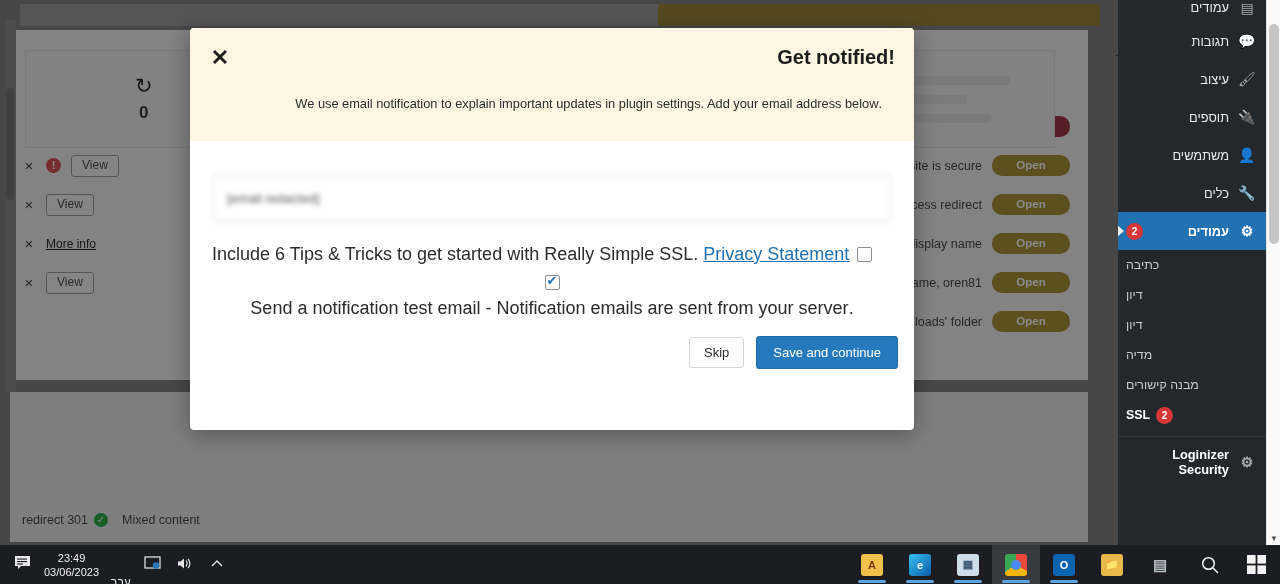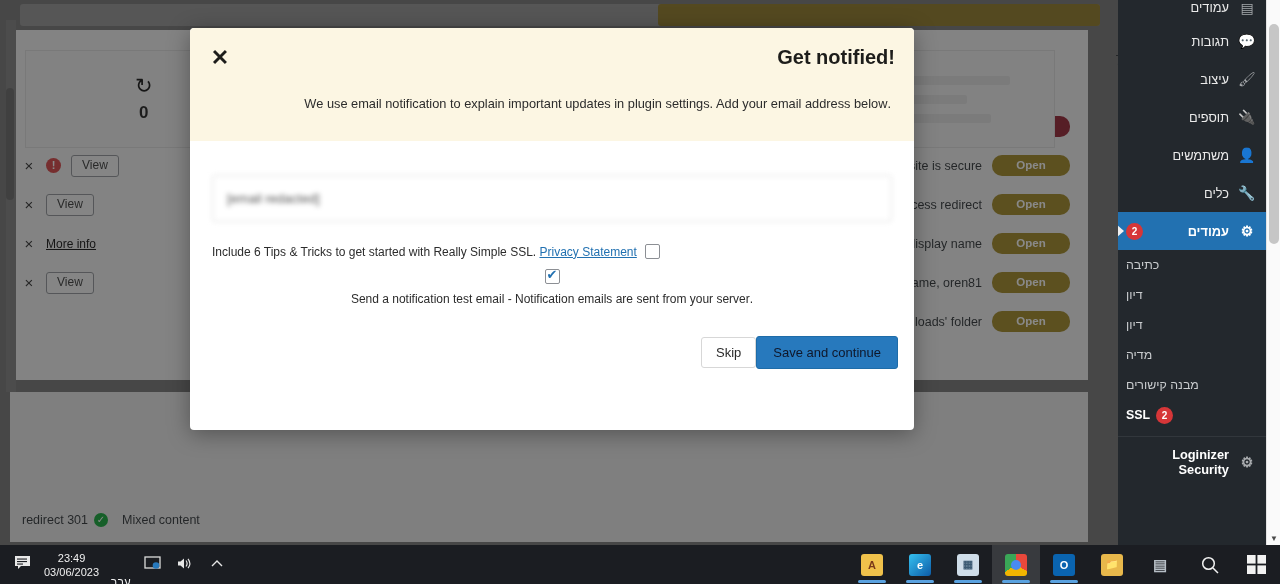--- a/index.html
+++ b/index.html
@@ -282,21 +282,21 @@
   .modal-title {
     position: absolute;
     right: 19px; top: 18px;
     font-size: 20px;
     font-weight: bold;
     color: #1d1d1b;
     direction: rtl;
   }
   .modal-sub {
     position: absolute;
-    right: 23px; top: 68px;
+    right: 32px; top: 68px;
     left: 90px;
     text-align: right;
     font-size: 12.8px;
     color: #2c2c2c;
     direction: rtl;
   }
   .modal-body {
     position: relative;
     padding: 34px 22px 0 22px;
     background: #fff;
@@ -318,21 +318,21 @@
   .opt-row {
     display: flex;
     align-items: center;
     justify-content: flex-end;
     gap: 8px;
     margin-top: 22px;
     direction: rtl;
   }
   .opt-row.second { margin-top: 10px; flex-direction: column; }
   .opt-text {
-    font-size: 12px;
+    font-size: 18px;
     color: #2c2c2c;
     direction: rtl;
   }
   .opt-text .priv {
     color: #2271b1;
     text-decoration: underline;
   }
   .cb {
     width: 15px; height: 15px;
     border: 1px solid #8c8f94;
@@ -345,35 +345,36 @@
     content: "\2714";
     position: absolute;
     left: 1px; top: -3px;
     font-size: 13px;
     color: #2271b1;
   }
   .modal-actions {
     position: absolute;
     right: 16px; bottom: 18px;
     display: flex;
+    gap: 12px;
     align-items: center;
   }
   .btn-skip {
     border: 1px solid #d7d7d7;
     background: #fff;
     color: #2b2b2b;
     font-size: 13px;
     padding: 7px 14px;
     border-radius: 3px;
     cursor: pointer;
   }
   .btn-save {
     border: 1px solid #1e6ca8;
     background: #2779bd;
-    color: #0f172a;
+    color: #ffffff;
     font-size: 13px;
     padding: 8px 16px;
     border-radius: 3px;
     cursor: pointer;
     text-align: center;
   }
 
   
   #wp-sidebar {
     position: absolute;

